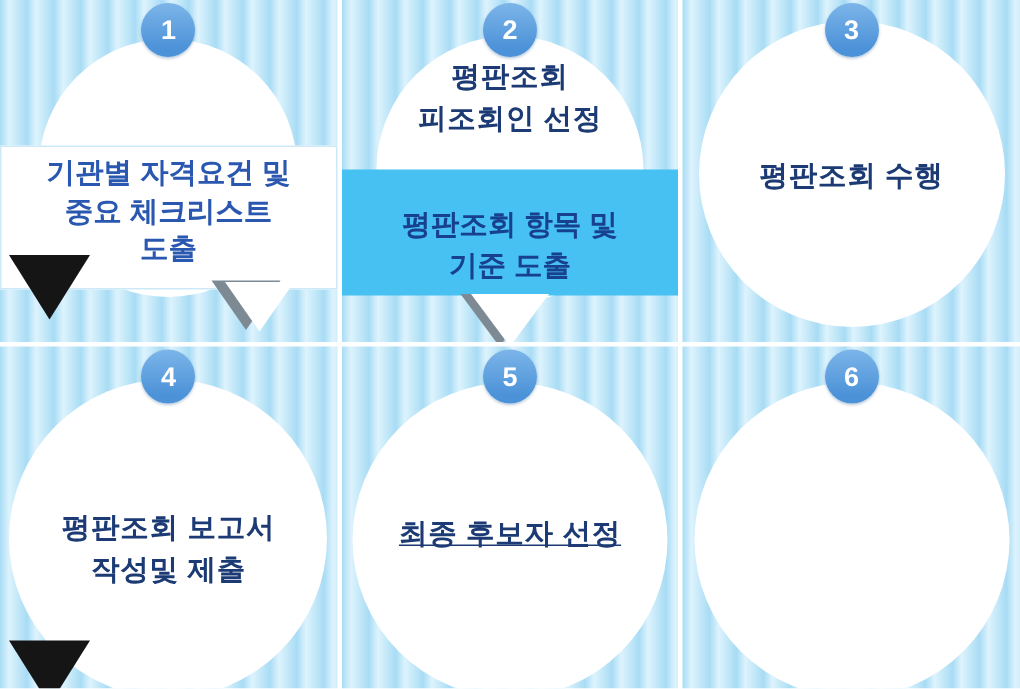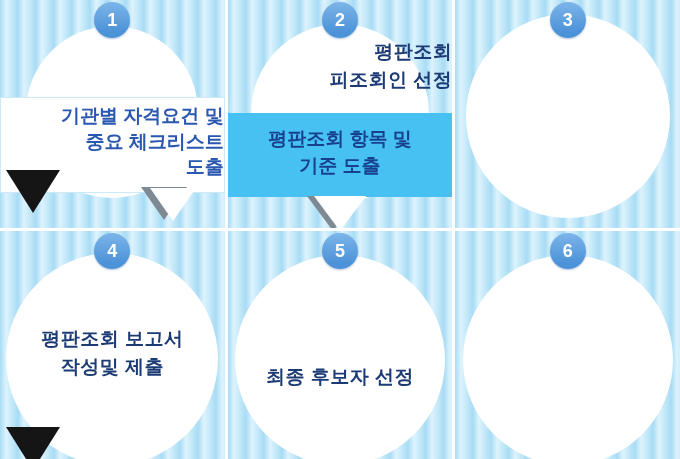--- a/index.html
+++ b/index.html
@@ -72,21 +72,20 @@
   
   .c1 .circle { width: 172px; height: 172px; left: calc(50% - 86px); top: 26px; }
   .c1 .title  { top: 50px; }
   .c1 .callout {
     top: 97px; height: 96px;
     background: #ffffff;
     border: 1px solid #cde9f8;
     color: var(--callout1-text, #2a58b0);
     font-size: 19px; line-height: 1.35;
     padding-top: 5px;
-    text-align: right;
   }
   .c1 .tail-black {
     left: 6px; top: 170px;
     border-left: 27px solid transparent;
     border-right: 27px solid transparent;
     border-top: 43px solid #151515;
     z-index: 5;
   }
   .c1 .tail-shadow {
     left: 141px; top: 187px;
@@ -98,27 +97,27 @@
   .c1 .tail-white {
     left: 150px; top: 188px;
     border-left: 23px solid transparent;
     border-right: 23px solid transparent;
     border-top: 33px solid #ffffff;
     z-index: 5;
   }
 
   
   .c2 .circle { width: 178px; height: 178px; left: calc(50% - 89px); top: 24px; }
-  .c2 .title  { top: 38px; text-align: right; }
+  .c2 .title  { top: 38px; }
   .c2 .callout {
     top: 113px; height: 84px;
     background: var(--callout2-bg, #47c0f2);
     color: var(--callout2-text, #17418f);
     font-size: 19px; line-height: 1.4;
-    padding-top: 13px;
+    padding-top: 25px;
   }
   .c2 .tail-shadow {
     left: calc(50% - 33px); top: 196px;
     border-left: 26px solid transparent;
     border-right: 26px solid transparent;
     border-top: 35px solid #7d8a94;
     z-index: 4;
   }
   .c2 .tail-white {
     left: calc(50% - 26px); top: 196px;
@@ -127,39 +126,39 @@
     border-top: 35px solid #ffffff;
     z-index: 5;
   }
 
   
   .c3 .circle { width: 204px; height: 204px; left: calc(50% - 102px); top: 14px; }
   .c3 .title  { top: 104px; }
 
   
   .c4 .circle { width: 212px; height: 212px; left: calc(50% - 106px); top: 22px; }
-  .c4 .title  { top: 94px; text-align: center; }
+  .c4 .title  { top: 108px; text-align: center; }
   .c4 .tail-black {
     left: 6px; top: 196px;
     border-left: 27px solid transparent;
     border-right: 27px solid transparent;
     border-top: 43px solid #151515;
     z-index: 5;
   }
   .c4 .tail-white {
     left: calc(50% - 24px); top: 212px;
     border-left: 24px solid transparent;
     border-right: 24px solid transparent;
     border-top: 32px solid #ffffff;
     z-index: 5;
   }
 
   
   .c5 .circle, .c6 .circle { width: 210px; height: 210px; left: calc(50% - 105px); top: 24px; }
-  .c5 .title { top: 132px; }
+  .c5 .title { top: 112px; text-decoration: underline; }
   .c6 .title { top: 96px; }
   .c5 .tail-white, .c6 .tail-white {
     left: calc(50% - 24px); top: 212px;
     border-left: 24px solid transparent;
     border-right: 24px solid transparent;
     border-top: 32px solid #ffffff;
     z-index: 5;
   }
 </style>
 </head>
@@ -188,20 +187,21 @@
 기준 도출</div>
     <div class="tail tail-shadow"></div>
     <div class="tail tail-white"></div>
     <div class="badge">
       <span>2</span>
     </div>
   </div>
 
   <div class="cell c3">
     <div class="circle"></div>
+    <div class="title">평판조회 수행</div>
     <div class="badge">
       <span>3</span>
     </div>
   </div>
 
   <div class="cell c4">
     <div class="circle"></div>
     <div class="title">평판조회 보고서
 작성및 제출</div>
     <div class="tail tail-black"></div>

